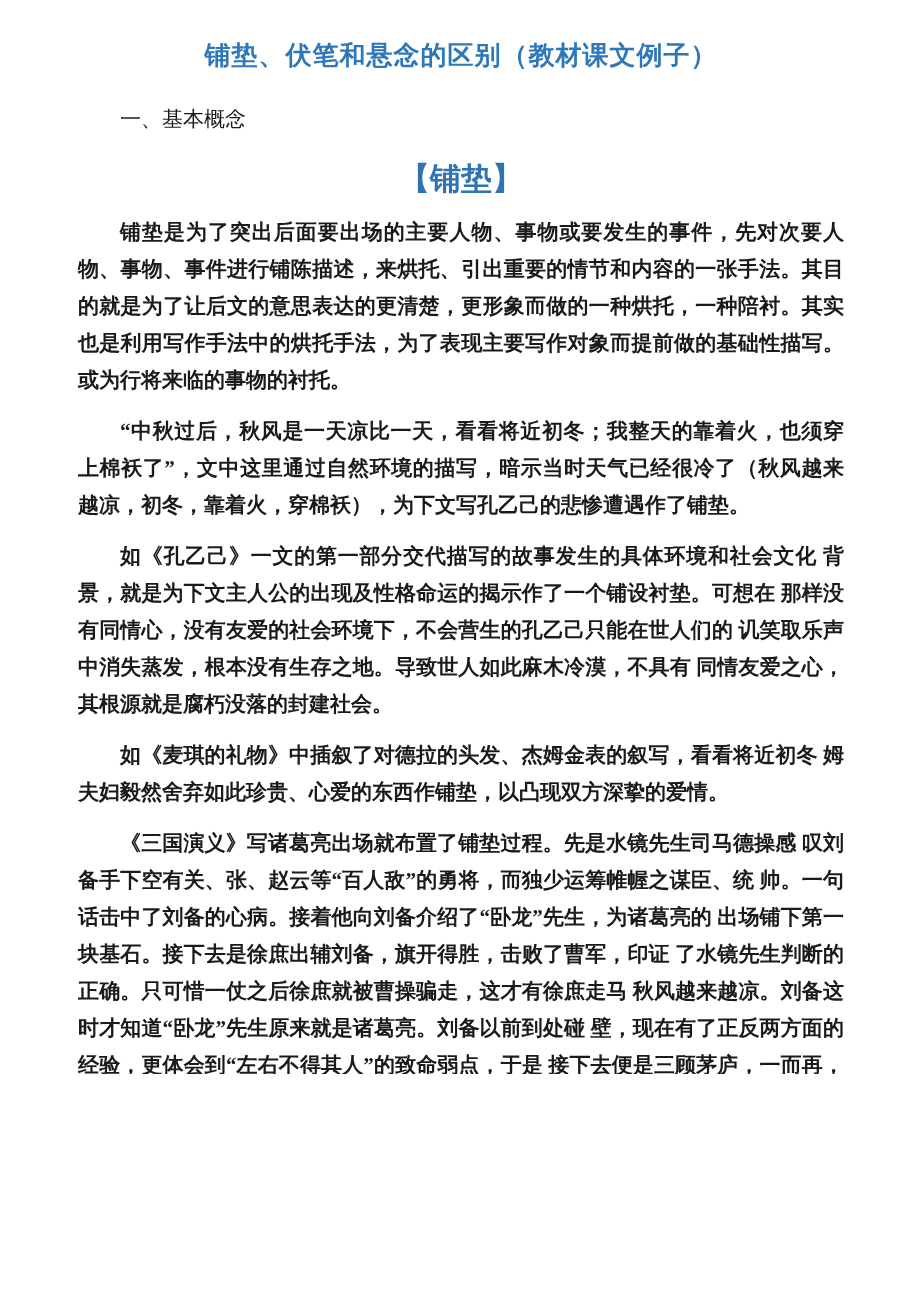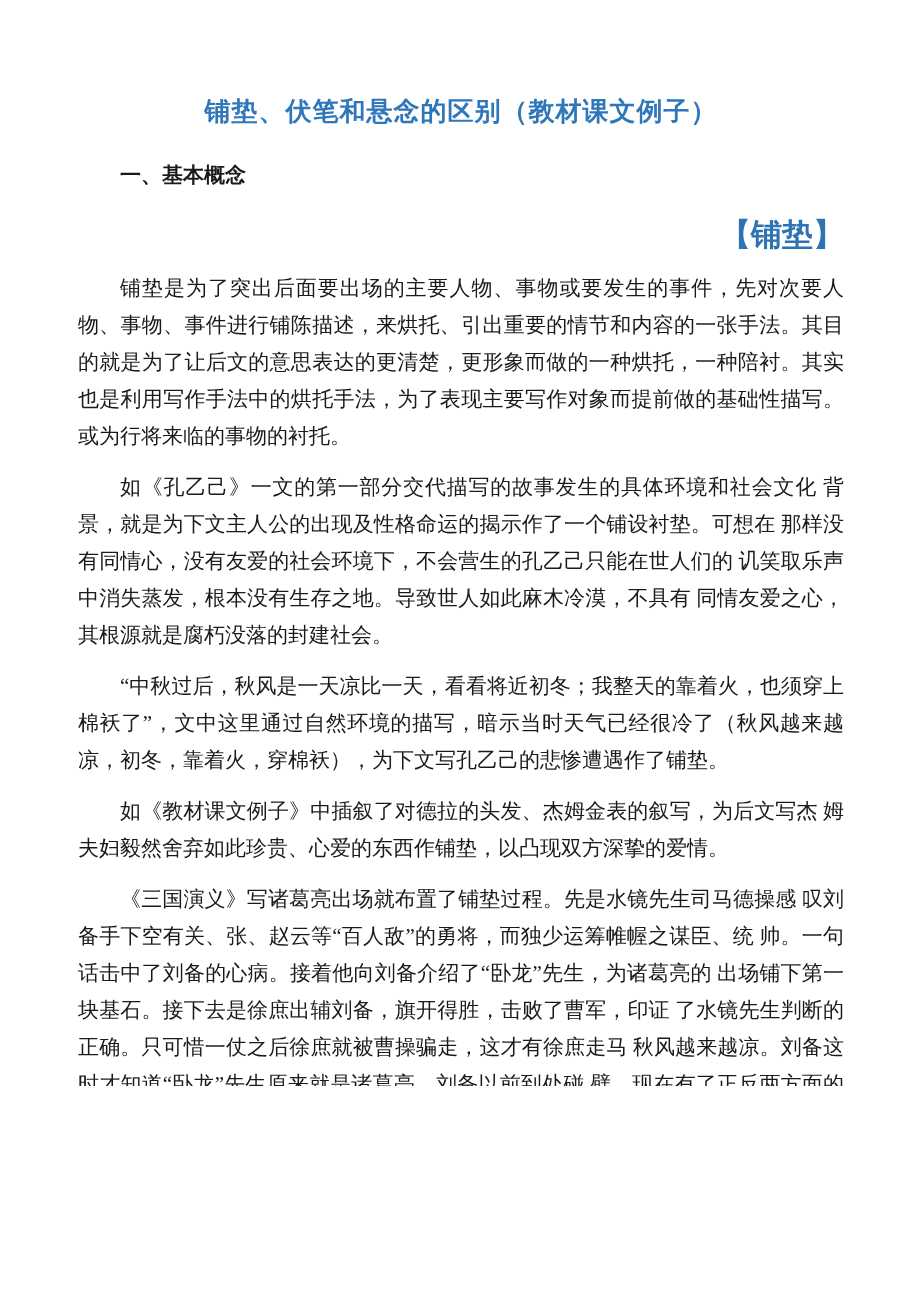--- a/index.html
+++ b/index.html
@@ -4,80 +4,81 @@
 <style>
   html, body {
     margin: 0;
     padding: 0;
     background: #ffffff;
   }
   .page {
     position: relative;
     width: 920px;
     height: 1074px;
-    margin: 12px auto;
+    margin: 0 auto;
     background: #ffffff;
     overflow: hidden;
     box-sizing: border-box;
-    padding: 82px 76px 0 78px;
+    padding: 38px 76px 0 78px;
     font-family: "Liberation Serif", "DejaVu Serif", serif;
     color: #000000;
   }
   .doc-title {
     margin: 0;
     text-align: center;
     font-family: "Liberation Sans", "DejaVu Sans", sans-serif;
     font-weight: 700;
     font-size: 26px;
     line-height: 34px;
     letter-spacing: 1px;
     color: #2e78ba;
   }
   .section-heading {
     margin: 33px 0 0 0;
     font-size: 21px;
     line-height: 28px;
     text-indent: 2em;
-    font-weight: 700;
+    font-weight: 400;
     color: #1a1a1a;
   }
   .sub-heading {
     margin: 25px 0 0 0;
-    text-align: right;
+    text-align: center;
     font-family: "Liberation Sans", "DejaVu Sans", sans-serif;
     font-weight: 700;
     font-size: 31px;
     line-height: 42px;
     color: #2e74b5;
   }
   .body-text {
     margin-top: 12px;
   }
   .body-text p {
     margin: 14px 0 0 0;
     font-size: 21px;
     line-height: 37px;
     text-align: justify;
     text-justify: inter-ideograph;
     text-indent: 2em;
     color: #1a1a1a;
+    font-weight: bold;
   }
 </style>
 </head>
 <body>
 
 <div class="page">
 
   <h1 class="doc-title">铺垫、伏笔和悬念的区别（教材课文例子）</h1>
 
   <p class="section-heading">一、基本概念</p>
 
   <h2 class="sub-heading">【铺垫】</h2>
 
   <div class="body-text">
     <p>铺垫是为了突出后面要出场的主要人物、事物或要发生的事件，先对次要人物、事物、事件进行铺陈描述，来烘托、引出重要的情节和内容的一张手法。其目的就是为了让后文的意思表达的更清楚，更形象而做的一种烘托，一种陪衬。其实也是利用写作手法中的烘托手法，为了表现主要写作对象而提前做的基础性描写。或为行将来临的事物的衬托。</p>
+    <p>“中秋过后，秋风是一天凉比一天，看看将近初冬；我整天的靠着火，也须穿上棉袄了”，文中这里通过自然环境的描写，暗示当时天气已经很冷了（秋风越来越凉，初冬，靠着火，穿棉袄），为下文写孔乙己的悲惨遭遇作了铺垫。</p>
     <p>如《孔乙己》一文的第一部分交代描写的故事发生的具体环境和社会文化 背景，就是为下文主人公的出现及性格命运的揭示作了一个铺设衬垫。可想在 那样没有同情心，没有友爱的社会环境下，不会营生的孔乙己只能在世人们的 讥笑取乐声中消失蒸发，根本没有生存之地。导致世人如此麻木冷漠，不具有 同情友爱之心，其根源就是腐朽没落的封建社会。</p>
-    <p>“中秋过后，秋风是一天凉比一天，看看将近初冬；我整天的靠着火，也须穿上棉袄了”，文中这里通过自然环境的描写，暗示当时天气已经很冷了（秋风越来越凉，初冬，靠着火，穿棉袄），为下文写孔乙己的悲惨遭遇作了铺垫。</p>
-    <p>如《教材课文例子》中插叙了对德拉的头发、杰姆金表的叙写，为后文写杰 姆夫妇毅然舍弃如此珍贵、心爱的东西作铺垫，以凸现双方深挚的爱情。</p>
+    <p>如《麦琪的礼物》中插叙了对德拉的头发、杰姆金表的叙写，看看将近初冬 姆夫妇毅然舍弃如此珍贵、心爱的东西作铺垫，以凸现双方深挚的爱情。</p>
     <p>《三国演义》写诸葛亮出场就布置了铺垫过程。先是水镜先生司马德操感 叹刘备手下空有关、张、赵云等“百人敌”的勇将，而独少运筹帷幄之谋臣、统 帅。一句话击中了刘备的心病。接着他向刘备介绍了“卧龙”先生，为诸葛亮的 出场铺下第一块基石。接下去是徐庶出辅刘备，旗开得胜，击败了曹军，印证 了水镜先生判断的正确。只可惜一仗之后徐庶就被曹操骗走，这才有徐庶走马 秋风越来越凉。刘备这时才知道“卧龙”先生原来就是诸葛亮。刘备以前到处碰 壁，现在有了正反两方面的经验，更体会到“左右不得其人”的致命弱点，于是 接下去便是三顾茅庐，一而再，再而三地请诸葛亮出山，等气氛酝酿足了，诸 葛亮才登场亮相。</p>
   </div>
 
 </div>
 
 </body></html>

